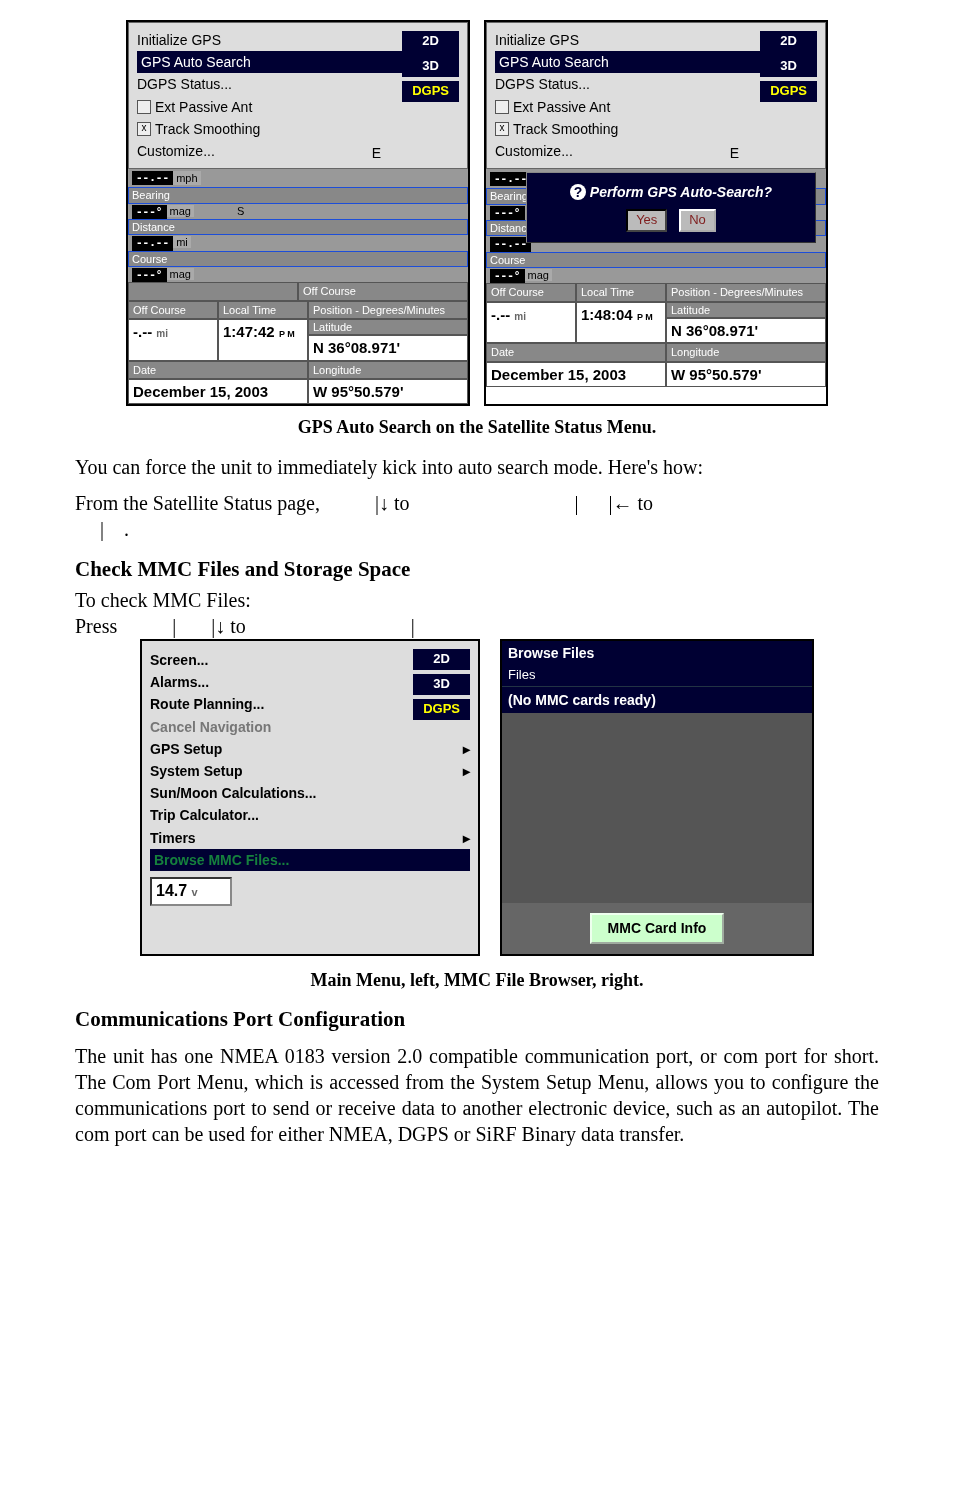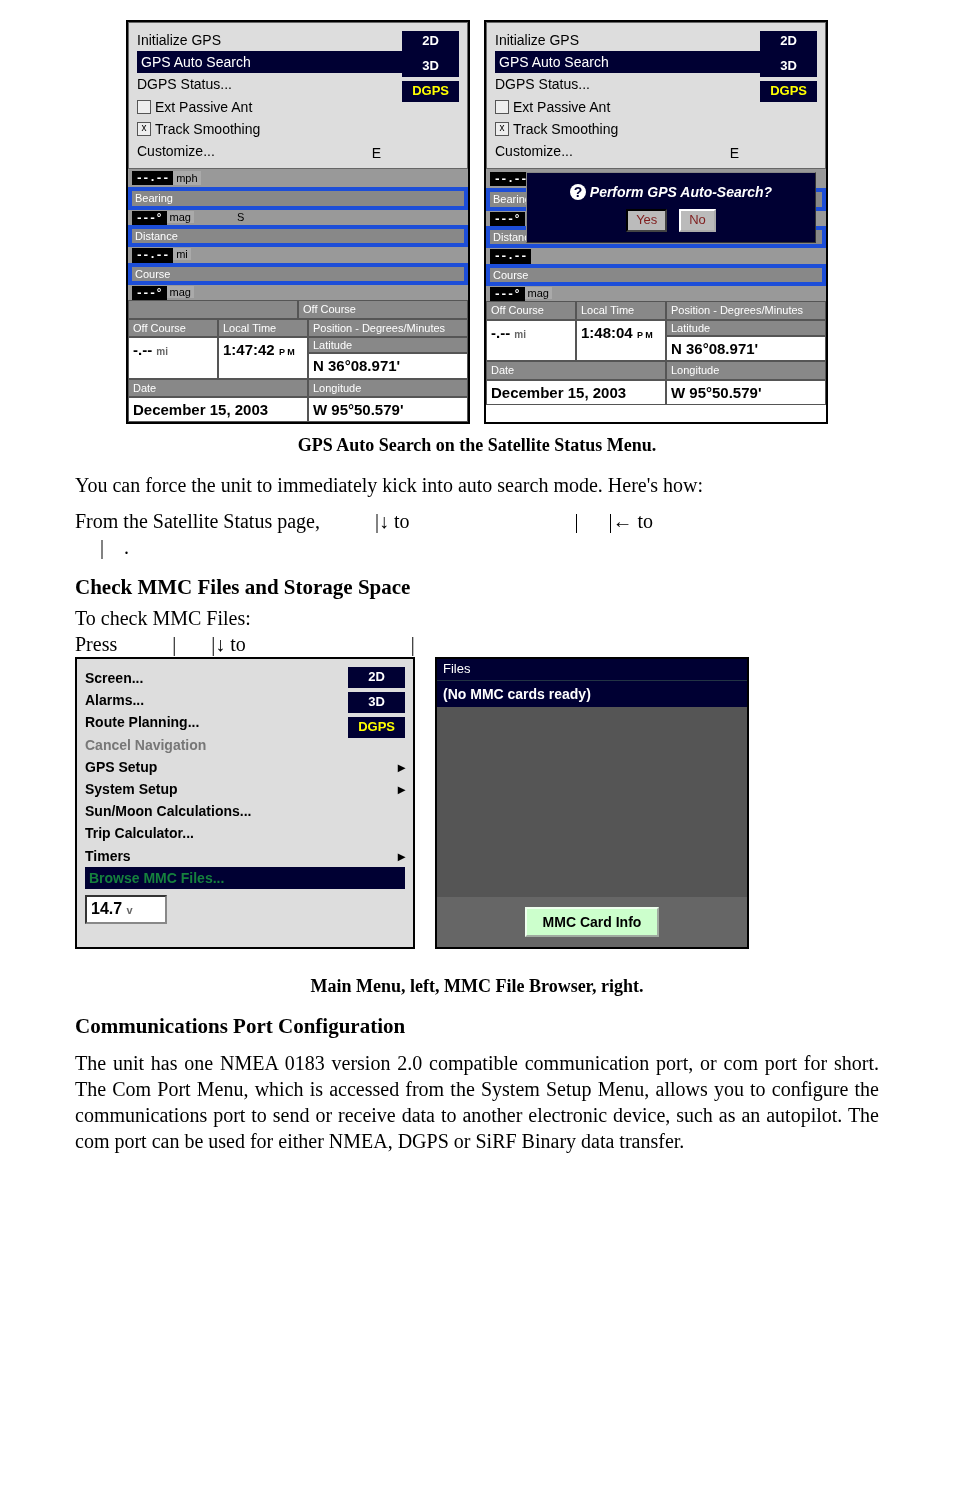--- a/index.html
+++ b/index.html
@@ -60,21 +60,21 @@
     font-size: 13px;
     text-align: center;
   }
   .mbtn.dgps { color: #ff0; }
   .under-menu {
     background: #999;
     color: #fff;
     font-size: 11px;
   }
   .stat-block {
-    border: 4px solid #1d4ed8;
+    border: 1px solid #1d4ed8;
     background: #888;
     color:#fff;
     padding: 0 3px;
   }
   .stat-val {
     background: #000;
     color:#fff;
     font-family: monospace;
     font-weight: bold;
     padding: 0 4px;
@@ -124,21 +124,21 @@
     background: #666;
     font-family: Arial, sans-serif;
     font-size: 14px;
     display:flex; flex-direction:column;
   }
   .browse-title { background:#003; color:#fff; font-weight:bold; padding:3px 6px; }
   .browse-sub { background:#003; color:#fff; padding:2px 6px; font-size:13px; border-bottom:1px solid #234;}
   .browse-msg { background:#003; color:#fff; padding:4px 6px; font-weight:bold; font-size:14px;}
   .browse-body { flex:1; background:#555; min-height:190px;}
   .browse-btn { background:#cfc; border:2px outset #efe; color:#000; font-weight:bold; padding:4px 16px; margin:10px auto; width:fit-content;}
-  .wrap-row2 { display:flex; gap:20px; margin-bottom:26px;}
+  .wrap-row2 { display:flex; gap:20px; justify-content:center; margin-bottom:13px;}
   .just { text-align: justify; }
 </style>
 </head>
 <body>
 
 <div class="screenshot-row">
 
   <div class="gps-screen">
     <div class="menu-box">
       <div class="menu-item">Initialize GPS</div>
@@ -315,20 +315,21 @@
       <div class="mbtn">2D</div>
       <div class="mbtn">3D</div>
       <div class="mbtn dgps">DGPS</div>
     </div>
     <div style="margin-top:6px;">
       <div class="voltage"><span>14.7</span> <span style="font-size:11px;color:#666;">v</span></div>
     </div>
   </div>
 
   <div class="browse-screen">
+    <div class="browse-title">Browse Files</div>
     <div class="browse-sub">Files</div>
     <div class="browse-msg">(No MMC cards ready)</div>
     <div class="browse-body"></div>
     <div class="browse-btn">MMC Card Info</div>
   </div>
 </div>
 
 <div class="caption">Main Menu, left, MMC File Browser, right.</div>
 
 <h2 class="sect">Communications Port Configuration</h2>

